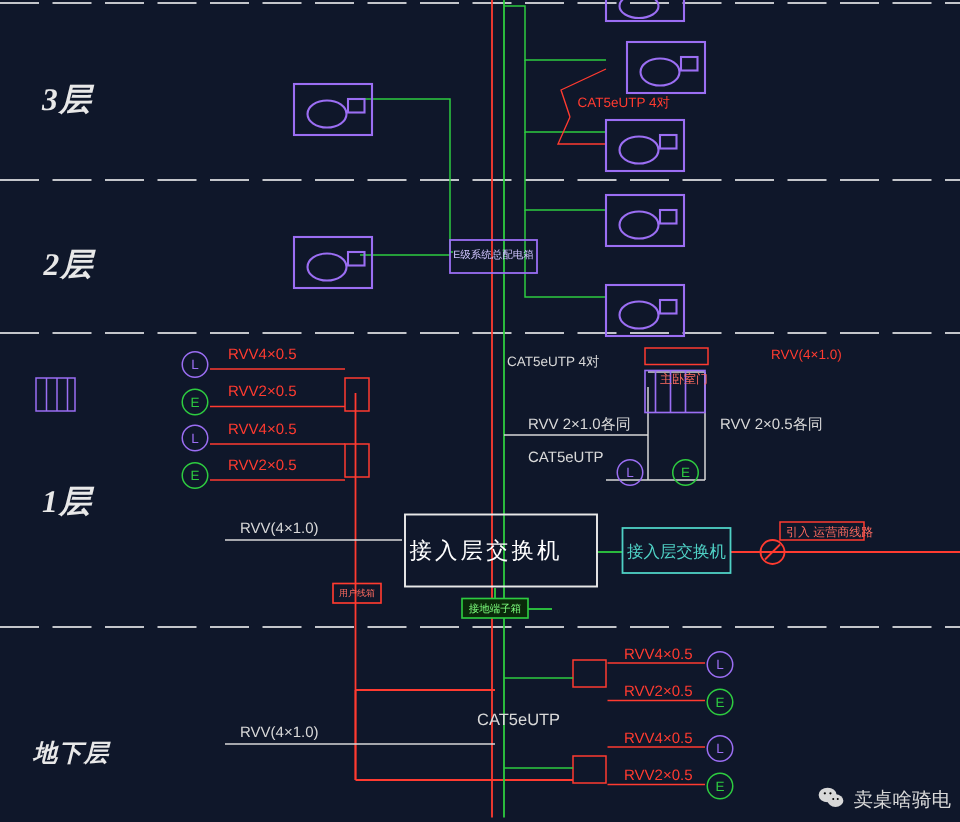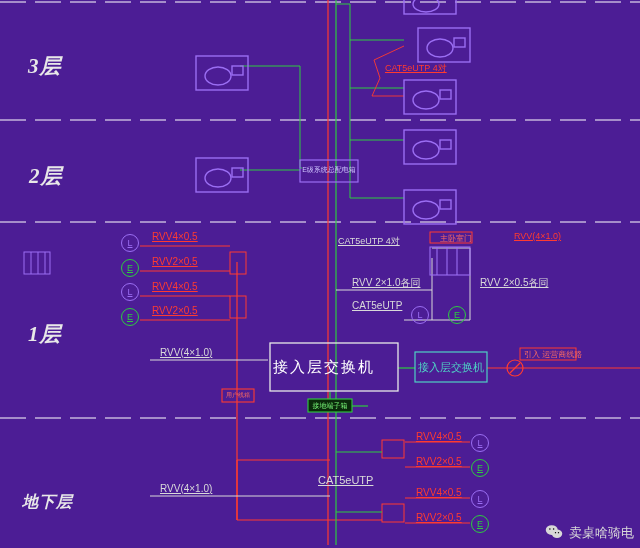--- a/index.html
+++ b/index.html
@@ -1,21 +1,21 @@
 <!DOCTYPE html>
 <html><head>
 <meta charset="utf-8">
 <style>
   html,body{margin:0;padding:0;background:#000;}
-  #root{position:relative;width:640px;height:548px;background:#4c1d95;overflow:hidden;
+  #root{position:relative;width:640px;height:548px;background:#0f172a;overflow:hidden;
         font-family:"Liberation Sans",sans-serif;}
   .svgwrap{position:absolute;left:0;top:0;width:640px;height:548px;}
   .floorlbl{position:absolute;color:#e8e8e8;font-family:"Liberation Serif",serif;
             font-style:italic;font-weight:bold;font-size:21px;letter-spacing:1px;}
-  .txt{position:absolute;white-space:nowrap;font-family:"Liberation Sans",sans-serif;text-decoration:underline;}
+  .txt{position:absolute;white-space:nowrap;font-family:"Liberation Sans",sans-serif;}
   .wmark{position:absolute;right:6px;bottom:6px;display:flex;align-items:flex-start;gap:6px;}
   .wmark .wm-ico{width:18px;height:15px;}
   .wmark .wm-txt{color:#d8d8d8;font-size:13px;font-family:"Liberation Sans",sans-serif;}
   .boxlbl{position:absolute;white-space:nowrap;text-align:center;}
 </style>
 </head>
 <body>
 
 <div id="root">
 
@@ -188,21 +188,21 @@
   <div class="floorlbl" style="left:28px;top:52px;">3层</div>
   <div class="floorlbl" style="left:29px;top:162px;">2层</div>
   <div class="floorlbl" style="left:28px;top:320px;">1层</div>
   <div class="floorlbl" style="left:22px;top:492px;font-size:16px;">地下层</div>
 
   <div class="boxlbl" style="left:301px;top:165px;width:56px;color:#d0c4ff;font-size:7px;">E级系统总配电箱</div>
   <div class="boxlbl" style="left:270px;top:358px;width:108px;color:#ffffff;font-size:15px;letter-spacing:2px;">接入层交换机</div>
   <div class="boxlbl" style="left:415px;top:360px;width:72px;color:#4fd1c5;font-size:11px;">接入层交换机</div>
   <div class="boxlbl" style="left:308px;top:401px;width:44px;color:#7dff7d;font-size:7px;">接地端子箱</div>
   <div class="boxlbl" style="left:222px;top:391px;width:32px;color:#ff6b60;font-size:6px;">用户线箱</div>
-  <div class="boxlbl" style="left:430px;top:233px;width:52px;color:#ff6b60;font-size:8px;">主卧室门</div>
+  <div class="boxlbl" style="left:430px;top:247px;width:52px;color:#ff6b60;font-size:8px;">主卧室门</div>
   <div class="boxlbl" style="left:524px;top:349px;width:56px;color:#ff6b60;font-size:8px;">引入 运营商线路</div>
 
   <div class="txt" style="left:385px;top:62px;color:#ff3b30;font-size:9px;">CAT5eUTP 4对</div>
   <div class="txt" style="left:338px;top:235px;color:#d9d9d9;font-size:9px;">CAT5eUTP  4对</div>
   <div class="txt" style="left:152px;top:231px;color:#ff3b30;font-size:10px;">RVV4×0.5</div>
   <div class="txt" style="left:152px;top:256px;color:#ff3b30;font-size:10px;">RVV2×0.5</div>
   <div class="txt" style="left:152px;top:281px;color:#ff3b30;font-size:10px;">RVV4×0.5</div>
   <div class="txt" style="left:152px;top:305px;color:#ff3b30;font-size:10px;">RVV2×0.5</div>
   <div class="txt" style="left:160px;top:347px;color:#d9d9d9;font-size:10px;">RVV(4×1.0)</div>
   <div class="txt" style="left:160px;top:483px;color:#d9d9d9;font-size:10px;">RVV(4×1.0)</div>

